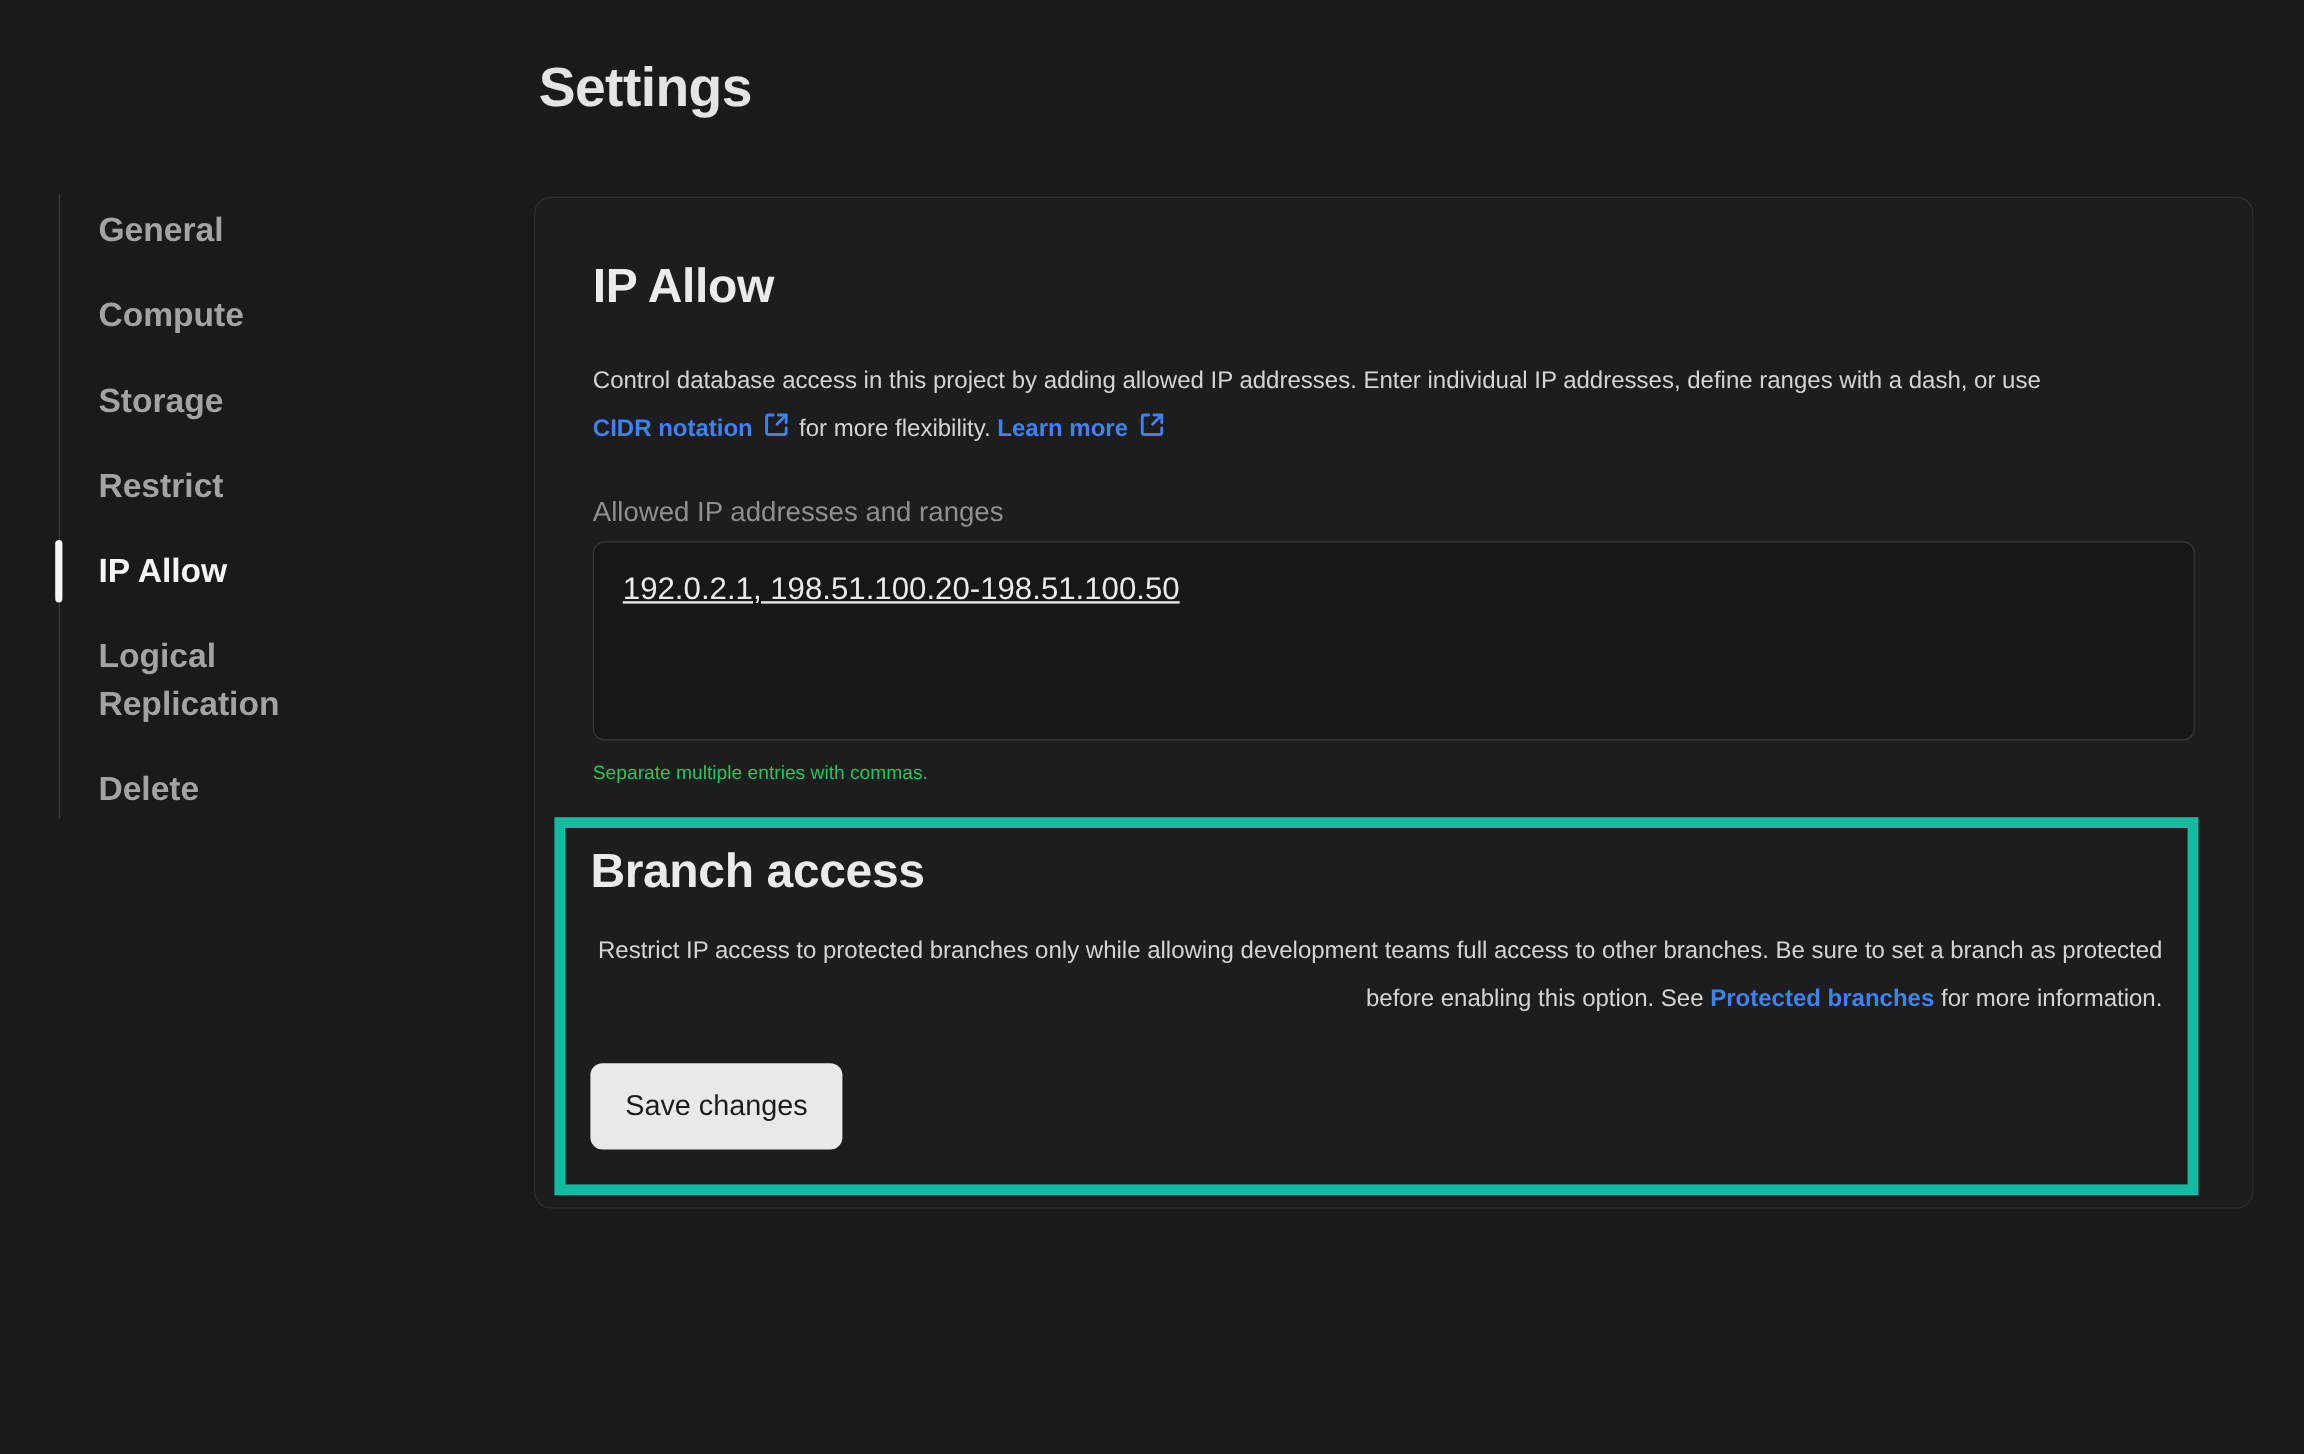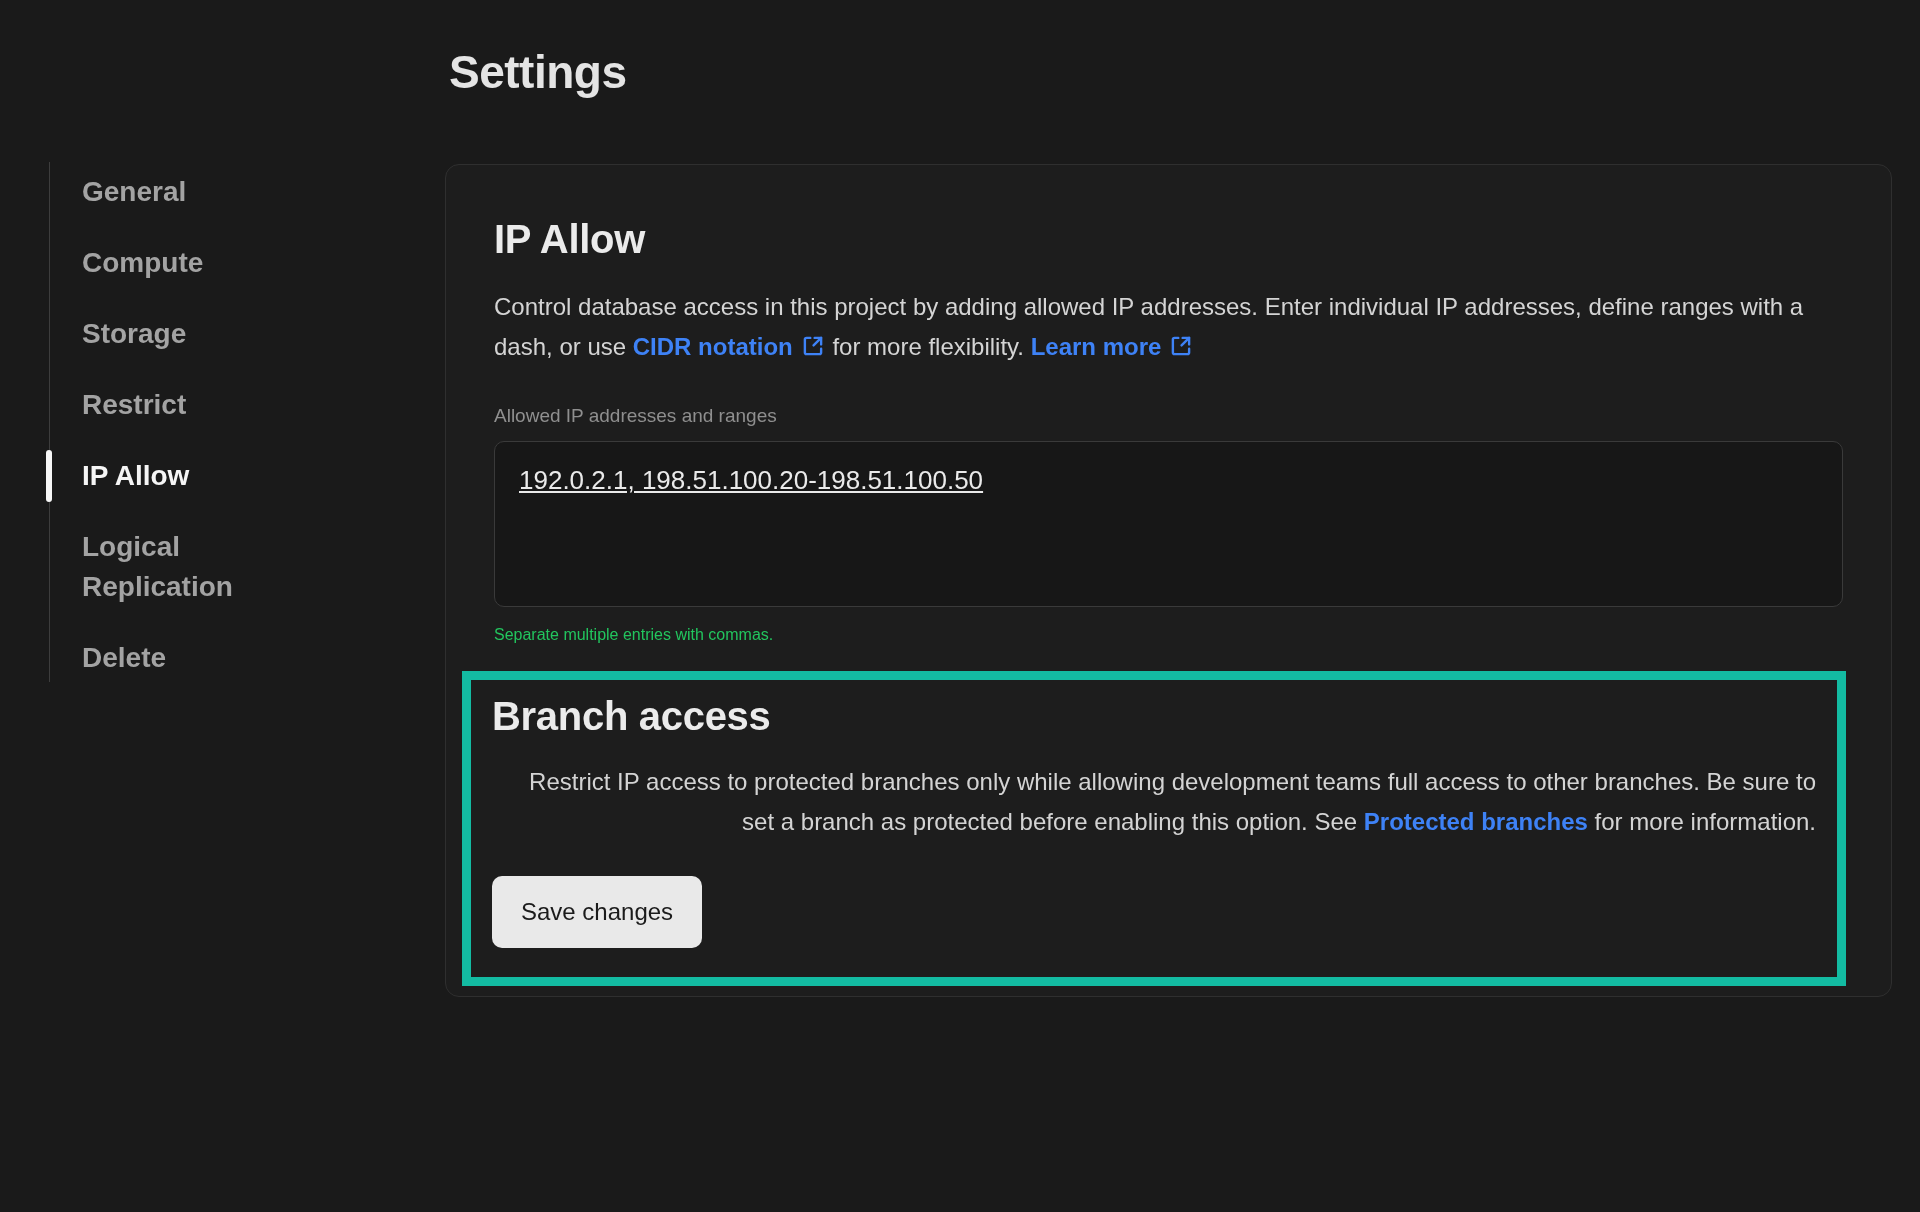--- a/index.html
+++ b/index.html
@@ -19,39 +19,39 @@
     color:#a3a3a3; cursor:pointer;
   }
   .nav-item:last-child { margin-bottom:0; }
   .nav-item.active { color:#f5f5f5; }
   .nav-item.active::before {
     content:""; position:absolute; left:-4px; top:-6px;
     width:6px; height:52px; background:#f7f7f7; border-radius:3px;
   }
 
   
-  .main { flex:1 1 auto; padding-right:28px; box-sizing:border-box; }
+  .main { flex:1 1 auto; padding-right:42px; box-sizing:border-box; }
   .page-title {
     margin:45px 0 0 4px; font-size:46px; line-height:55px; font-weight:700;
     color:#e4e4e4; letter-spacing:-0.5px;
   }
   .card {
     margin-top:64px; box-sizing:border-box;
     background:#1d1d1d; border:1px solid #2f2f2f; border-radius:14px;
     padding:50px 48px 10px 48px;
   }
   .section-title {
     margin:0; font-size:40px; line-height:48px; font-weight:700;
     color:#ebebeb; letter-spacing:-0.3px;
   }
-  .desc { margin:24px 0 0 0; font-size:24px; line-height:40px; color:#d4d4d4; }
+  .desc { margin:34px 0 0 0; font-size:20px; line-height:40px; color:#d4d4d4; }
   .link { color:var(--link,#3e82f6); font-weight:700; text-decoration:none; cursor:pointer; white-space:nowrap; }
   .ext-icon { width:26px; height:26px; margin-left:7px; vertical-align:-4px; }
 
-  .field-label { margin-top:34px; font-size:19px; line-height:30px; color:#8f8f8f; }
+  .field-label { margin-top:34px; font-size:23px; line-height:30px; color:#8f8f8f; }
   .ip-input {
     display:block; margin-top:10px; width:100%; height:166px; box-sizing:border-box;
     background:#171717; border:1px solid #3a3a3a; border-radius:10px;
     padding:22px 24px; font-family:"Liberation Sans", sans-serif;
     font-size:26px; line-height:32px; color:#eaeaea; resize:none; outline:none;text-decoration:underline;
   }
   .helper { margin-top:14px; font-size:16px; line-height:28px; color:#22c55e; }
 
   
   .branch-box {

